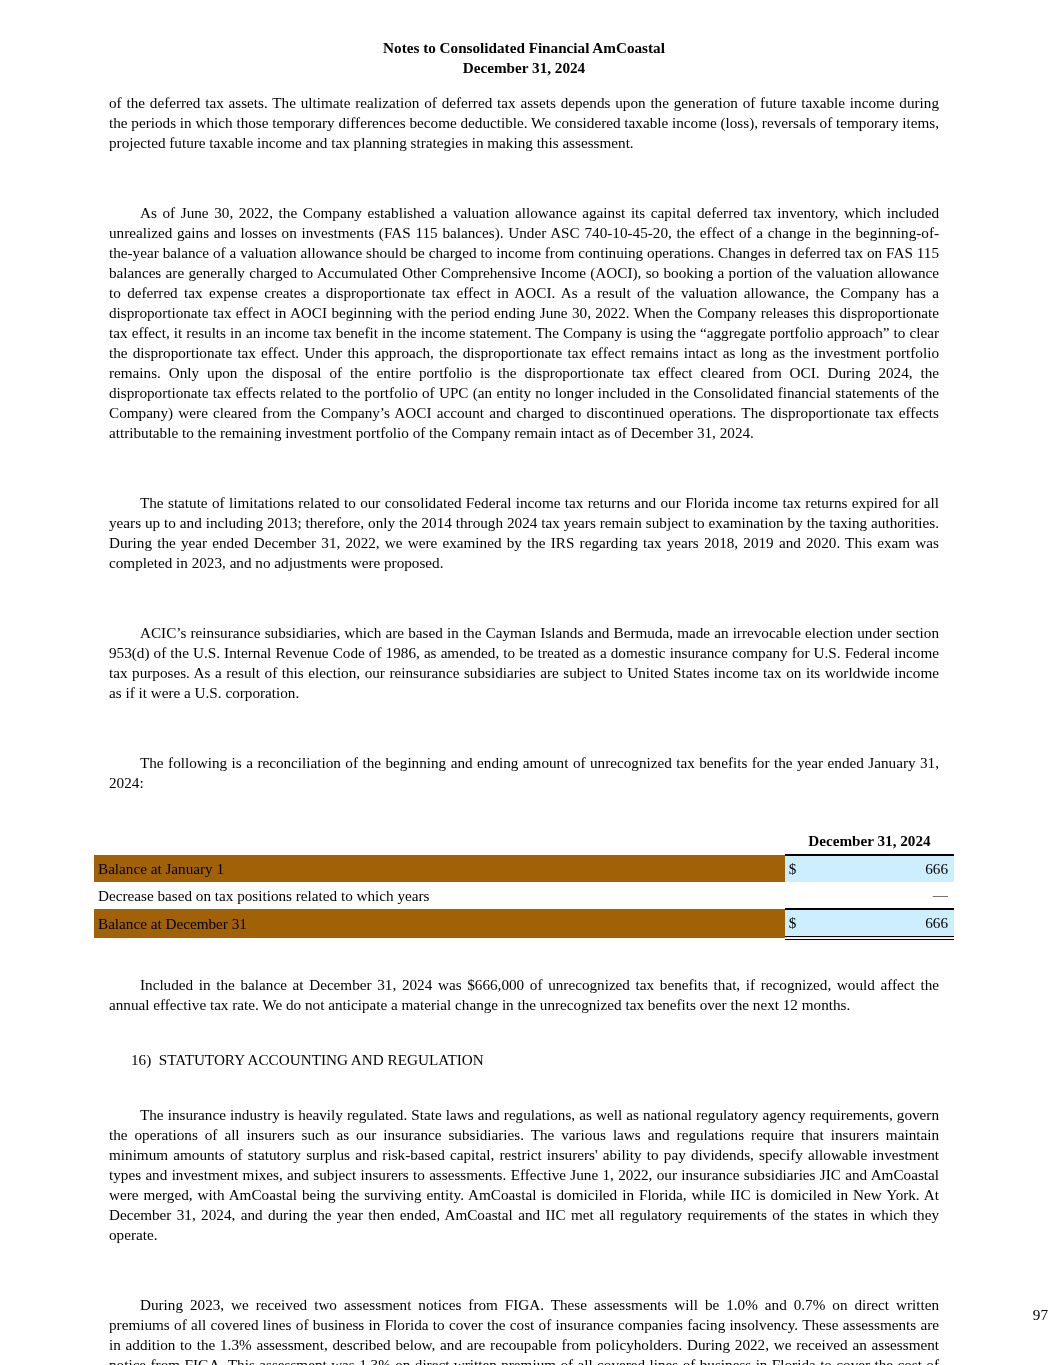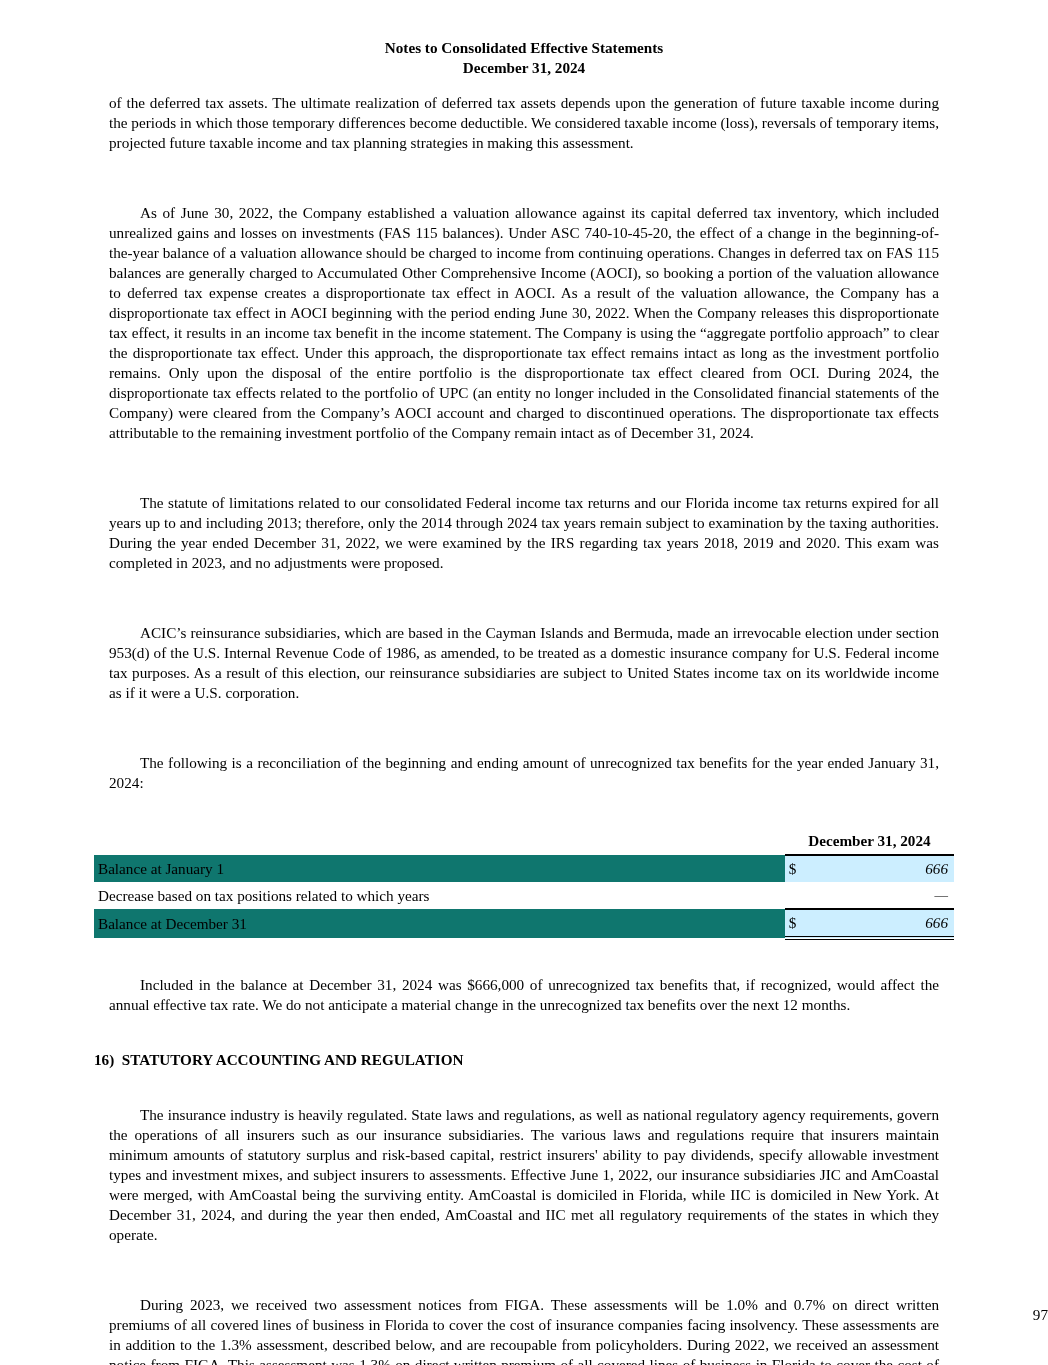--- a/index.html
+++ b/index.html
@@ -10,37 +10,37 @@
   }
   .page { position: absolute; left: 94px; top: 38px; width: 860px; }
   .hdr { text-align: center; font-weight: bold; font-size: 15.2px; line-height: 20px; }
   p { margin: 15px; text-align: justify; }
   .indent { text-indent: 31px; }
   .gap { height: 20px; }
   table.recon { width: 860px; border-collapse: collapse; margin-top: 0; }
   table.recon td { padding: 0; height: 26px; vertical-align: middle; }
   .colhead-row td { height: 24px; }
   .colhead { font-weight: bold; text-align: center; border-bottom: 2px solid #000; }
-  .shade td.lbl, .shade td.fill { background: #0f766e; }
+  .shade td.lbl, .shade td.fill { background: #a16207; }
   td.lbl { padding-left: 4px !important; width: 680px; }
   td.sp { width: 12px; }
   td.dol { width: 20px; padding-left: 4px !important; }
-  td.amt { width: 140px; text-align: right; padding-right: 6px !important; font-style: italic; }
+  td.amt { width: 140px; text-align: right; padding-right: 6px !important; }
   .shade td.dol, .shade td.amt { background: #cceeff; }
   .topline td.dol, .topline td.amt { border-top: 2px solid #000; }
   .dbl td.dol, .dbl td.amt { border-bottom: 4px double #000; }
   .dash { color: #444; }
-  .section-title { font-weight: bold; }
+  .section-title { font-weight: normal; margin-left: 37px; }
   .pagenum { position: absolute; left: 0; width: 1048px; top: 1305px; text-align: right; }
 </style>
 </head>
 <body>
 
 <div class="page">
-  <div class="hdr">Notes to Consolidated Effective Statements</div>
+  <div class="hdr">Notes to Consolidated Financial AmCoastal</div>
   <div class="hdr">December 31, 2024</div>
 
   <p>of the deferred tax assets. The ultimate realization of deferred tax assets depends upon the generation of future taxable income during the periods in which those temporary differences become deductible. We considered taxable income (loss), reversals of temporary items, projected future taxable income and tax planning strategies in making this assessment.</p>
   <div class="gap"></div>
   <p class="indent">As of June 30, 2022, the Company established a valuation allowance against its capital deferred tax inventory, which included unrealized gains and losses on investments (FAS 115 balances). Under ASC 740-10-45-20, the effect of a change in the beginning-of-the-year balance of a valuation allowance should be charged to income from continuing operations. Changes in deferred tax on FAS 115 balances are generally charged to Accumulated Other Comprehensive Income (AOCI), so booking a portion of the valuation allowance to deferred tax expense creates a disproportionate tax effect in AOCI. As a result of the valuation allowance, the Company has a disproportionate tax effect in AOCI beginning with the period ending June 30, 2022. When the Company releases this disproportionate tax effect, it results in an income tax benefit in the income statement. The Company is using the “aggregate portfolio approach” to clear the disproportionate tax effect. Under this approach, the disproportionate tax effect remains intact as long as the investment portfolio remains. Only upon the disposal of the entire portfolio is the disproportionate tax effect cleared from OCI. During 2024, the disproportionate tax effects related to the portfolio of UPC (an entity no longer included in the Consolidated financial statements of the Company) were cleared from the Company’s AOCI account and charged to discontinued operations. The disproportionate tax effects attributable to the remaining investment portfolio of the Company remain intact as of December 31, 2024.</p>
   <div class="gap"></div>
   <p class="indent">The statute of limitations related to our consolidated Federal income tax returns and our Florida income tax returns expired for all years up to and including 2013; therefore, only the 2014 through 2024 tax years remain subject to examination by the taxing authorities. During the year ended December 31, 2022, we were examined by the IRS regarding tax years 2018, 2019 and 2020. This exam was completed in 2023, and no adjustments were proposed.</p>
   <div class="gap"></div>
   <p class="indent">ACIC’s reinsurance subsidiaries, which are based in the Cayman Islands and Bermuda, made an irrevocable election under section 953(d) of the U.S. Internal Revenue Code of 1986, as amended, to be treated as a domestic insurance company for U.S. Federal income tax purposes. As a result of this election, our reinsurance subsidiaries are subject to United States income tax on its worldwide income as if it were a U.S. corporation.</p>
   <div class="gap"></div>

